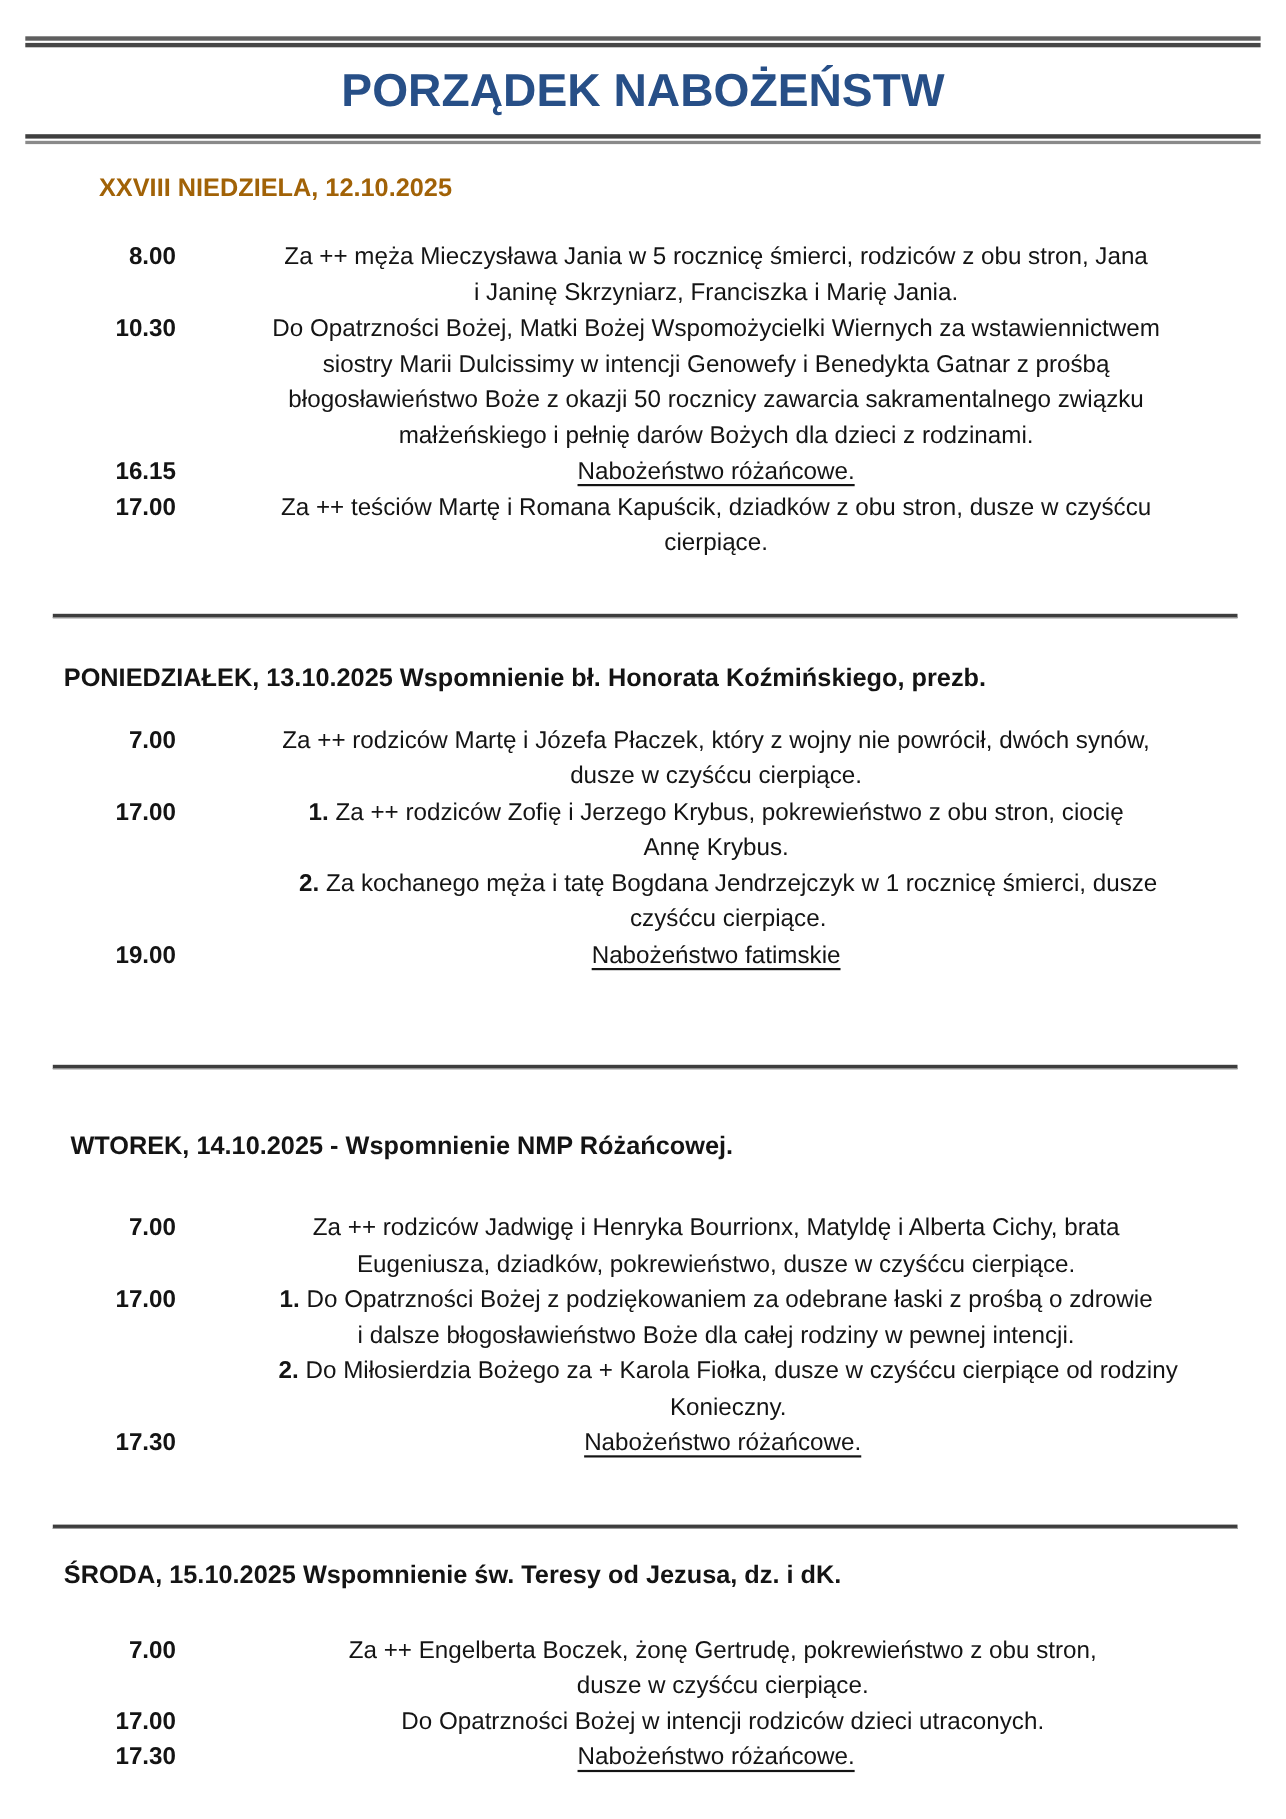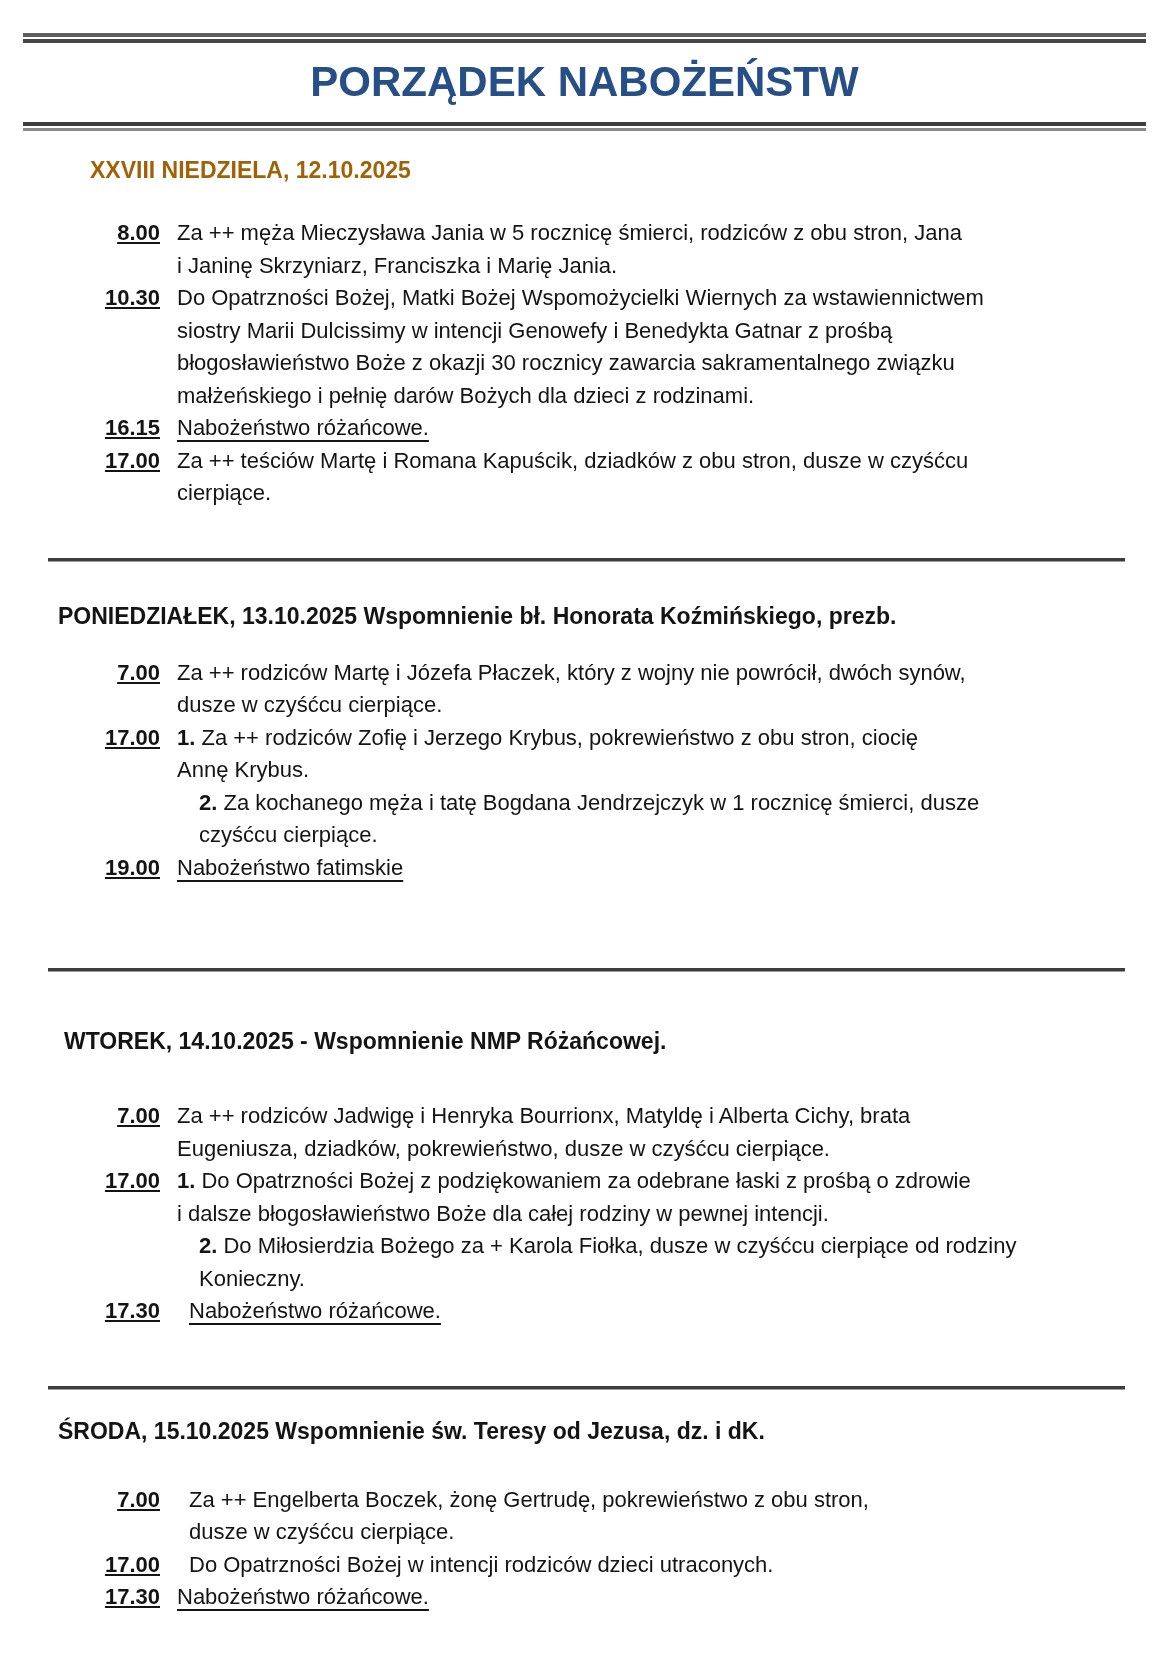--- a/index.html
+++ b/index.html
@@ -29,22 +29,22 @@
   .h-3 { margin-top:26px; }
   .entries { margin-top:32px; }
   .e-1 { margin-top:26px; }
   .e-2 { margin-top:44px; }
   .e-3 { margin-top:38px; }
   .separator { height:3px; background:#3d3d3d; border-bottom:1px solid #9b9b9b; }
   .sep-1 { margin-top:48px; }
   .sep-2 { margin-top:84px; }
   .sep-3 { margin-top:58px; }
   .row { display:flex; }
-  .time { flex:0 0 112px; text-align:right; font-weight:bold;text-decoration:underline; }
-  .cell { margin-left:17px; flex:1; }
+  .time { flex:0 0 112px; text-align:right; font-weight:bold; }
+  .cell { margin-left:17px; flex:1;text-align:center; }
   .item { white-space:pre-line; }
   .item-sub { margin-left:22px; }
   .indent { margin-left:12px; }
   .underline { text-decoration:underline; text-decoration-thickness:2px; text-underline-offset:5px; }
   .num { font-weight:bold; }
 </style>
 </head>
 <body>
 
 <div class="page">
@@ -59,21 +59,21 @@
           <div class="cell">
             <div class="item"><span class="txt">Za ++ męża Mieczysława Jania w 5 rocznicę śmierci, rodziców z obu stron, Jana
 i Janinę Skrzyniarz, Franciszka i Marię Jania.</span></div>
           </div>
         </div>
         <div class="row">
           <div class="time">10.30</div>
           <div class="cell">
             <div class="item"><span class="txt">Do Opatrzności Bożej, Matki Bożej Wspomożycielki Wiernych za wstawiennictwem
 siostry Marii Dulcissimy w intencji Genowefy i Benedykta Gatnar z prośbą
-błogosławieństwo Boże  z okazji 30 rocznicy zawarcia sakramentalnego związku
+błogosławieństwo Boże  z okazji 50 rocznicy zawarcia sakramentalnego związku
 małżeńskiego i pełnię darów Bożych dla dzieci z rodzinami.</span></div>
           </div>
         </div>
         <div class="row">
           <div class="time">16.15</div>
           <div class="cell">
             <div class="item underline"><span class="txt">Nabożeństwo różańcowe.</span></div>
           </div>
         </div>
         <div class="row">

